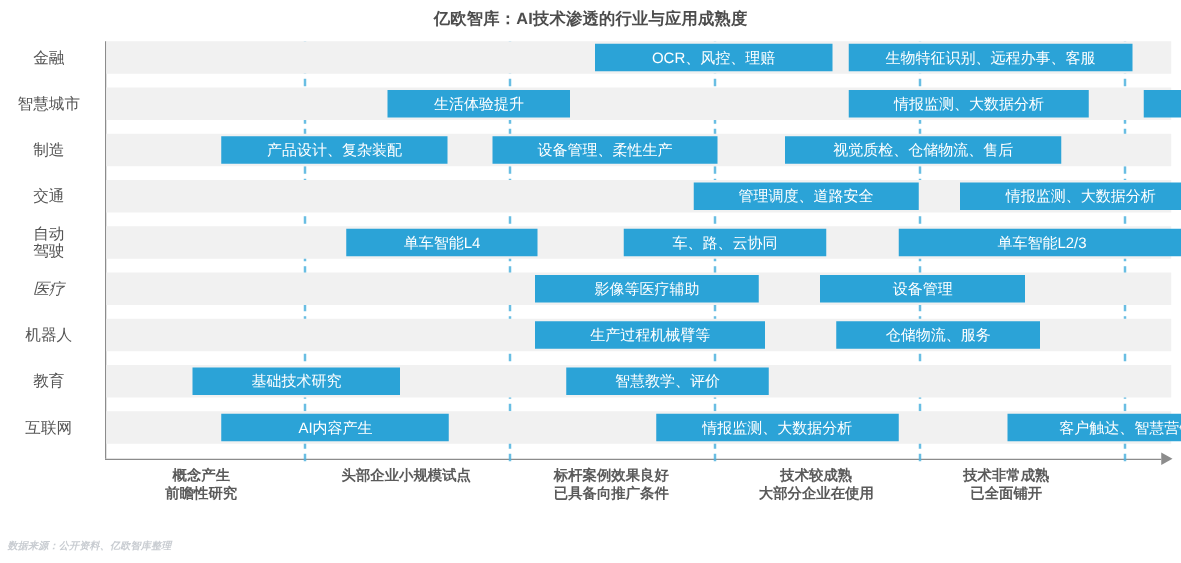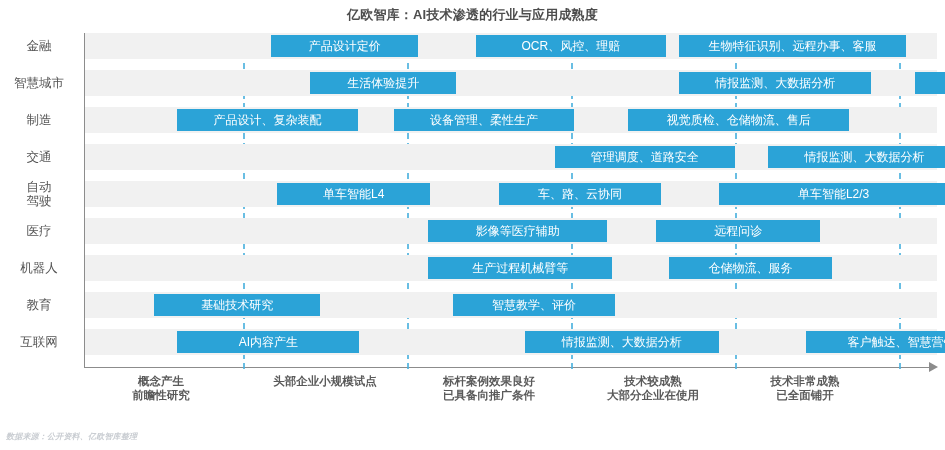--- a/index.html
+++ b/index.html
@@ -118,21 +118,20 @@
 <div id="grid-layer">
     <div class="grid-line" style="left: 243px;"></div>
     <div class="grid-line" style="left: 407px;"></div>
     <div class="grid-line" style="left: 571px;"></div>
     <div class="grid-line" style="left: 735px;"></div>
     <div class="grid-line" style="left: 899px;"></div>
   </div>
 <div id="rows-layer">
     <div class="row" style="top: 33px;">
       <div class="row-band"></div>
-      <div class="bar" style="left: 185.88px; width: 147.6px;">产品设计定价</div>
       <div class="bar" style="left: 390.88px; width: 190px;">OCR、风控、理赔</div>
       <div class="bar" style="left: 594.24px; width: 226.32px;">生物特征识别、远程办事、客服</div>
     </div>
     <div class="row" style="top: 70px;">
       <div class="row-band"></div>
       <div class="bar" style="left: 225.24px; width: 145.96px;">生活体验提升</div>
       <div class="bar" style="left: 594.24px; width: 191.88px;">情报监测、大数据分析</div>
       <div class="bar" style="left: 830.4px; width: 114.8px;">安防</div>
     </div>
     <div class="row" style="top: 107px;">
@@ -148,21 +147,21 @@
     </div>
     <div class="row" style="top: 181px;">
       <div class="row-band"></div>
       <div class="bar" style="left: 192.44px; width: 152.52px;">单车智能L4</div>
       <div class="bar" style="left: 413.84px; width: 162.36px;">车、路、云协同</div>
       <div class="bar" style="left: 633.6px; width: 230px;">单车智能L2/3</div>
     </div>
     <div class="row" style="top: 218px;">
       <div class="row-band"></div>
       <div class="bar" style="left: 343.32px; width: 178.76px;">影像等医疗辅助</div>
-      <div class="bar" style="left: 571.28px; width: 164px;">远程问诊</div>
+      <div class="bar" style="left: 571.28px; width: 164px;">设备管理</div>
     </div>
     <div class="row" style="top: 255px;">
       <div class="row-band"></div>
       <div class="bar" style="left: 343.32px; width: 183.68px;">生产过程机械臂等</div>
       <div class="bar" style="left: 584.4px; width: 162.36px;">仓储物流、服务</div>
     </div>
     <div class="row" style="top: 292px;">
       <div class="row-band"></div>
       <div class="bar" style="left: 69.44px; width: 165.64px;">基础技术研究</div>
       <div class="bar" style="left: 367.92px; width: 162.36px;">智慧教学、评价</div>
@@ -193,21 +192,21 @@
 <div class="row-label" style="top: 113px;">
     <div>制造</div>
   </div>
 <div class="row-label" style="top: 150px;">
     <div>交通</div>
   </div>
 <div class="row-label" style="top: 180px;">
     <div>自动</div>
     <div>驾驶</div>
   </div>
-<div class="row-label" style="top: 224px;">
+<div class="row-label" style="top: 224px; font-style: italic;">
     <div>医疗</div>
   </div>
 <div class="row-label" style="top: 261px;">
     <div>机器人</div>
   </div>
 <div class="row-label" style="top: 298px;">
     <div>教育</div>
   </div>
 <div class="row-label" style="top: 335px;">
     <div>互联网</div>

